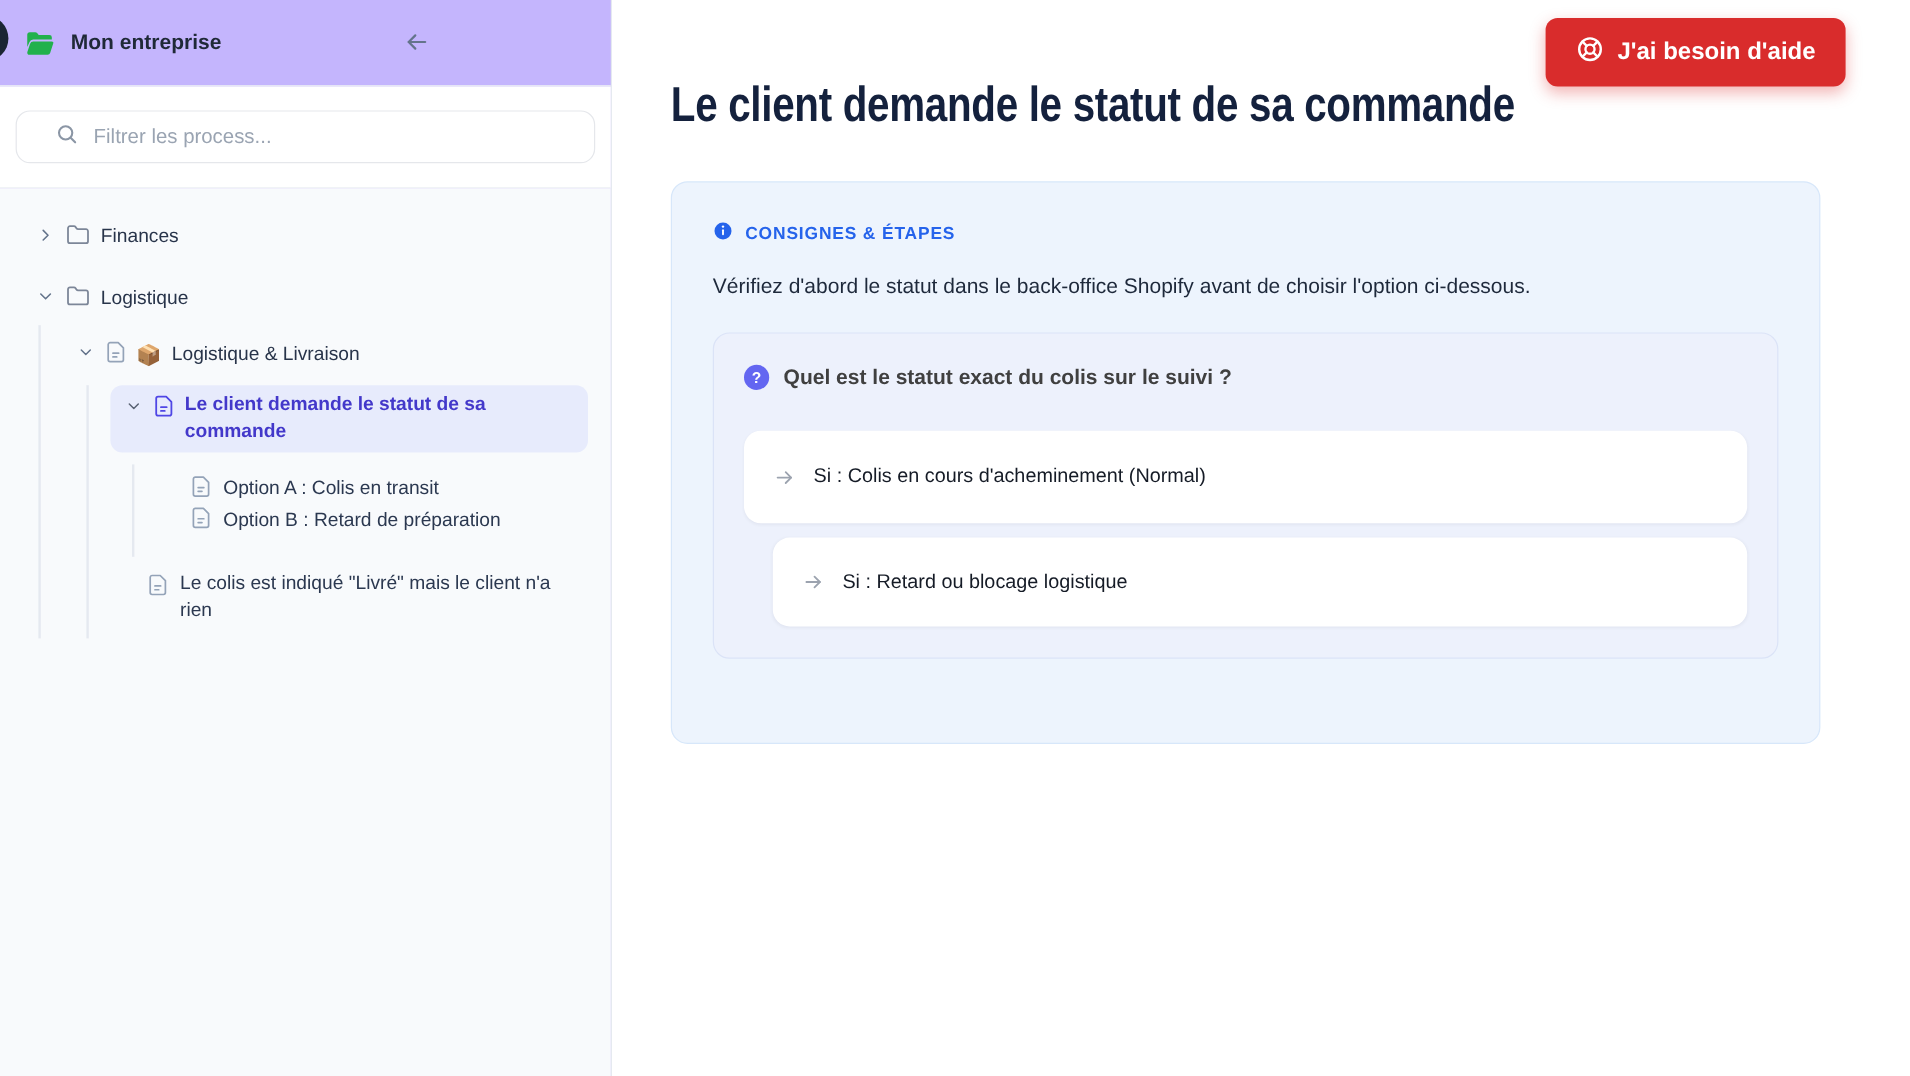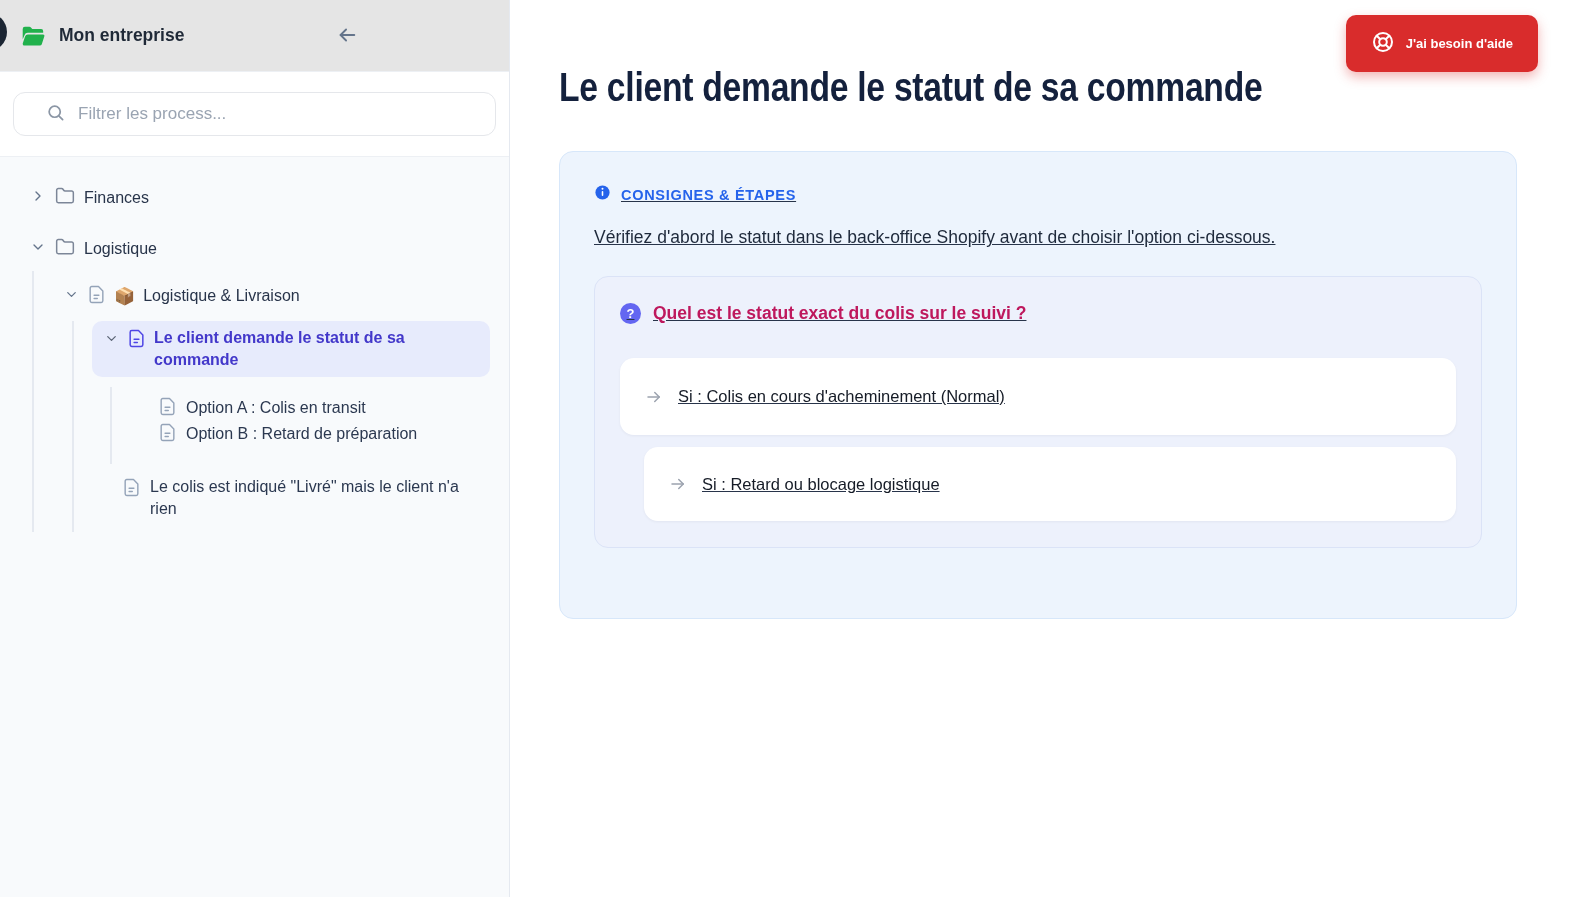--- a/index.html
+++ b/index.html
@@ -7,21 +7,21 @@
   body {
     width:1592px; height:897px; overflow:hidden;
     display:flex; background:#ffffff;
     font-family:"Liberation Sans", sans-serif;
     color:#28344a;
   }
 
   
   .sidebar {
     width:510px; min-width:510px; height:100%;
-    background:#e5e5e5; border-right:1px solid #e5e9f0;
+    background:#c4b5fd; border-right:1px solid #e5e9f0;
     display:flex; flex-direction:column;
   }
   .sidebar-header {
     height:72px; min-height:72px; border-bottom:1px solid #edf0f4;
     display:flex; align-items:center; position:relative; padding-left:20px;
   }
   .avatar-circle {
     position:absolute; left:-31px; top:13px;
     width:38px; height:38px; border-radius:50%; background:#1b2533;
   }
@@ -75,52 +75,51 @@
   .row-delivered .docicon { margin-top:2px; }
   .delivered-label { line-height:22px; max-width:330px; color:#2b3850; }
 
   
   .main { flex:1; position:relative; padding:64px 0 0 49px; background:#fff; }
 
   .help-btn {
     position:absolute; top:15px; right:54px; height:57px;
     background:#d92c2c; color:#fff; border:none; border-radius:10px;
     padding:0 25px; display:flex; align-items:center; gap:11px;
-    font-family:"Liberation Sans", sans-serif; font-size:13px; font-weight:700;
+    font-family:"Liberation Sans", sans-serif; font-size:20px; font-weight:700;
     box-shadow:0 5px 12px rgba(217,44,44,.35); cursor:pointer;
   }
 
   .page-title { margin:0; font-size:41px; font-weight:800; color:#14213d; line-height:1.15; }
   .page-title span {
     display:inline-block; transform:scaleX(.82); transform-origin:left center;
     letter-spacing:-0.3px; white-space:nowrap;
   }
 
   .panel {
     margin-top:40px; width:958px;
     background:#edf4fd; border:1px solid #d7e7fa; border-radius:14px;
     padding:32px 34px 70px 34px;
-    text-decoration:underline;
   }
   .panel-header { display:flex; align-items:center; gap:10px; }
   .panel-header-label { color:#2563eb; font-weight:700; font-size:14.5px; letter-spacing:.7px; }
   .panel-body { margin-top:20px; font-size:17.5px; color:#1e293b; line-height:24px; }
 
   .question-box {
     margin-top:27px; background:#edf1fc; border:1px solid #dbe3f7;
     border-radius:14px; padding:26px 25px;
   }
   .q-header { display:flex; align-items:center; gap:12px; }
   .q-icon {
     width:21px; height:21px; border-radius:50%; background:#6366f1; color:#fff;
     display:flex; align-items:center; justify-content:center;
     font-size:13px; font-weight:700; flex:none;
   }
   .q-icon::before { content:"?"; }
-  .q-label { font-weight:700; font-size:17.5px; color:#be185d; }
+  .q-label { font-weight:700; font-size:17.5px; color:#404040; }
 
   .option-card {
     background:#fff; border-radius:14px; height:77px;
     display:flex; align-items:center; gap:15px; padding:16px 25px;
     box-shadow:0 1px 3px rgba(16,24,40,.05); cursor:pointer;
   }
   .option-card.first { margin-top:34px; }
   .option-card.second { margin-top:12px; height:74px;margin-left:24px; }
   .option-label { font-size:16.5px; color:#151b26; }
   .arrow-icon { display:flex; flex:none; }

